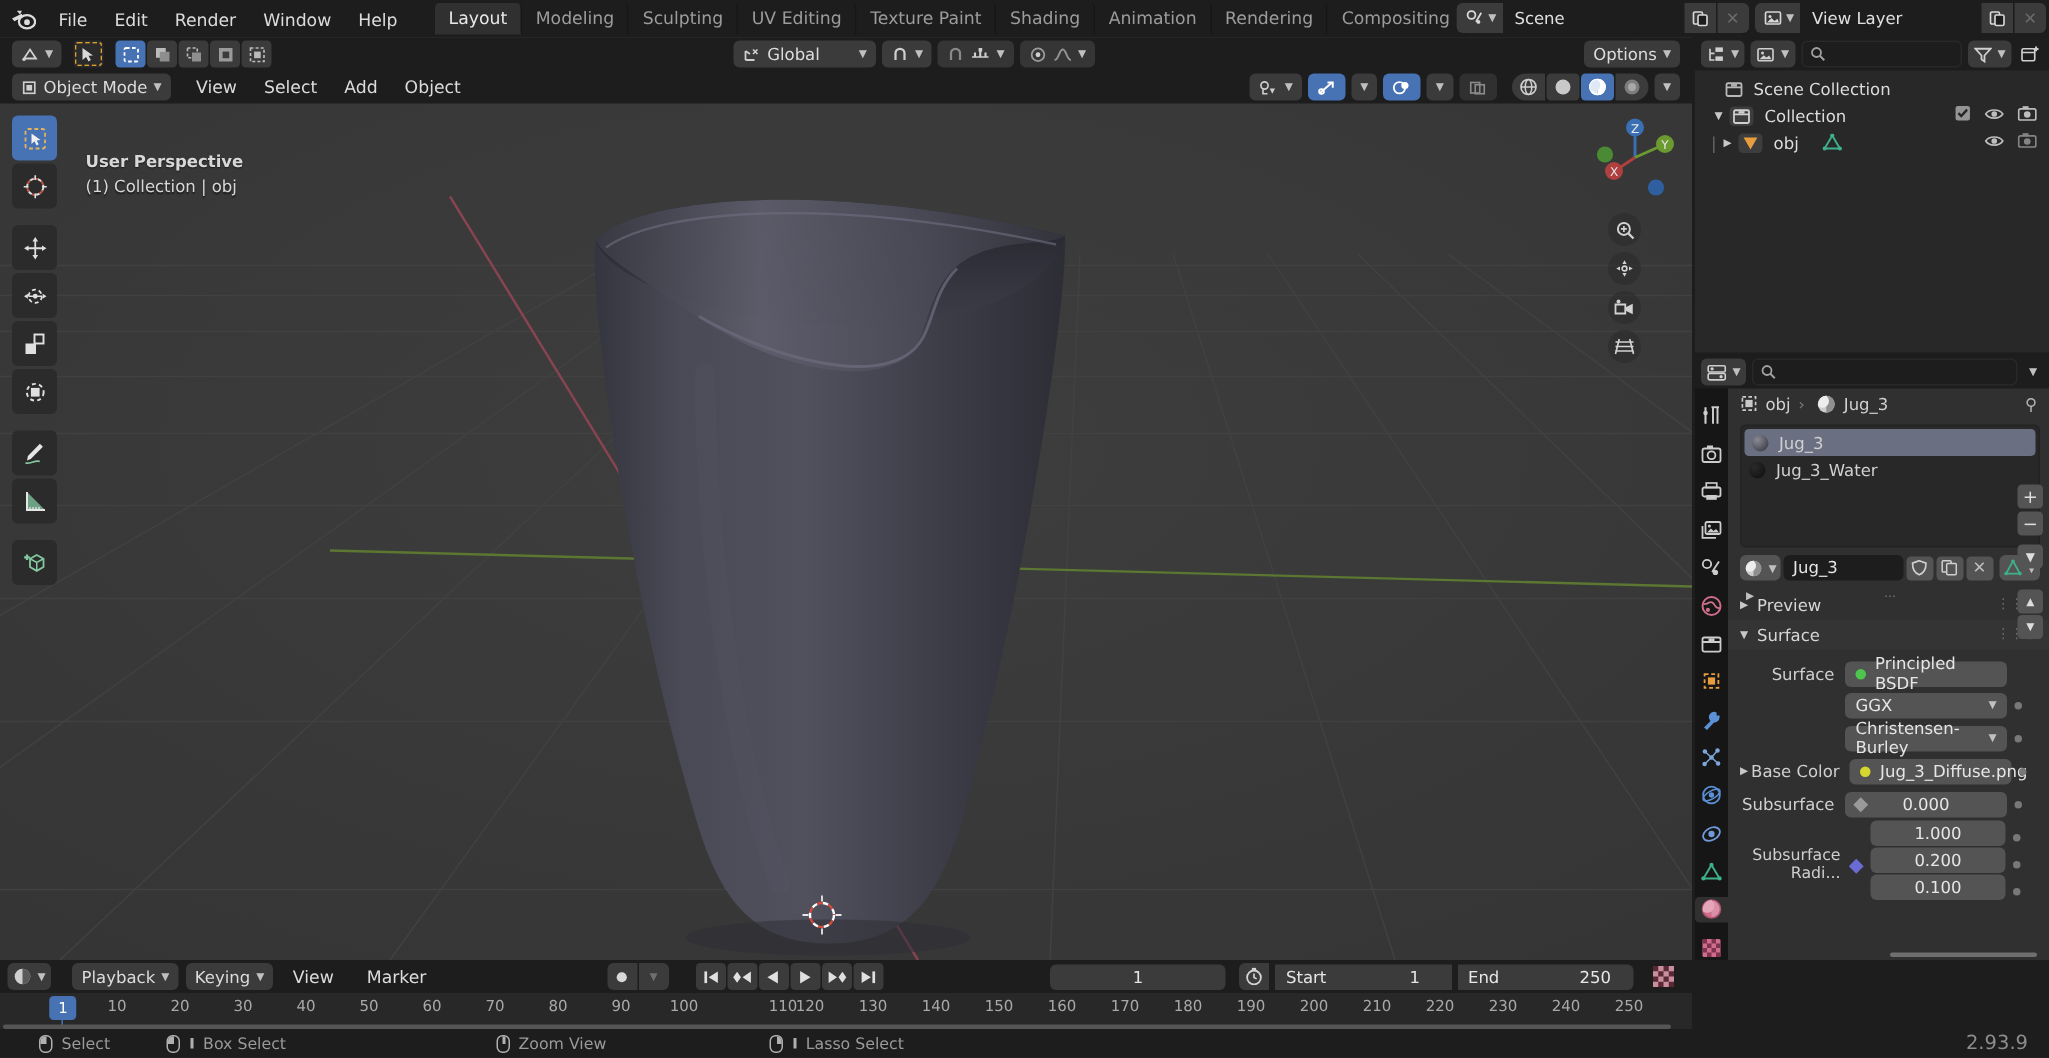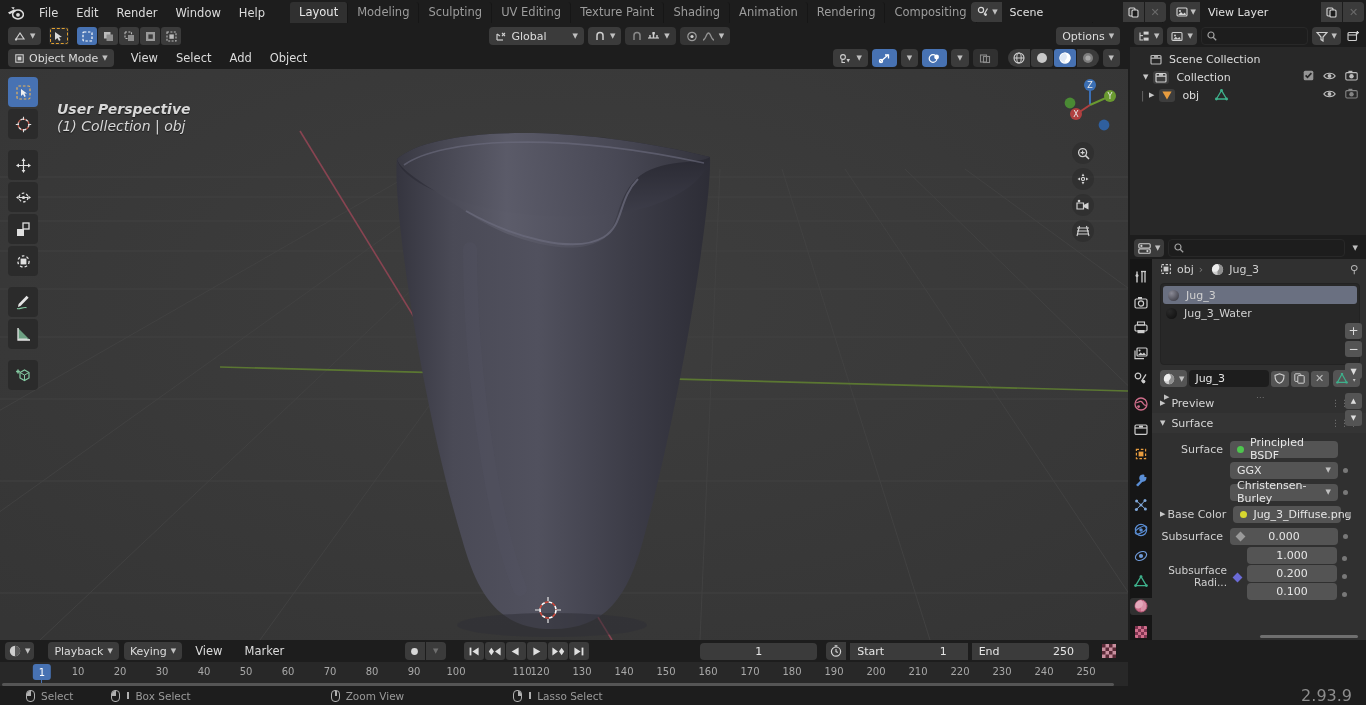--- a/index.html
+++ b/index.html
@@ -76,21 +76,21 @@
   .seg .btn:first-child { border-radius: 4px 0 0 4px; }
   .seg .btn:last-child { border-radius: 0 4px 4px 0; }
   .iconbtn {
     width: 20px; height: 18px; background: #3b3b3b; display: flex;
     align-items: center; justify-content: center; border-radius: 3px;
   }
   .iconbtn.sel { background: #4772b3; }
 
   .vp-canvas { position: absolute; left: 0; top: 44px; width: 1128px; height: 571px; }
 
-  .vp-text { position: absolute; color: #d8d8d8; font-size: 14px; text-shadow: 0 1px 1px #00000090; font-style: italic; }
+  .vp-text { position: absolute; color: #d8d8d8; font-size: 11px; text-shadow: 0 1px 1px #00000090; }
 
   
   .tools {
     position: absolute; left: 8px; top: 52px; width: 30px;
     display: flex; flex-direction: column; gap: 2px; z-index: 6;
   }
   .tool {
     width: 30px; height: 30px; background: #2b2b2b; border-radius: 4px;
     display: flex; align-items: center; justify-content: center;
   }
@@ -176,21 +176,21 @@
     font-size: 10px; padding: 0 6px; transform: translateX(-50%);
   }
   .playhead-line { position: absolute; top: 18px; width: 1px; height: 6px; background: #4772b3; }
 
   
   .statusbar {
     position: absolute; left: 0; top: 686px; width: 1366px; height: 19px;
     background: #1d1d1d; display: flex; align-items: center; padding: 0 8px; gap: 0;
   }
   .status-item { display: flex; align-items: center; gap: 6px; color: #9a9a9a; font-size: 10.5px; }
-  .version { margin-left: auto; color: #8d8d8d; font-size: 16px; padding-right: 6px; }
+  .version { margin-left: auto; color: #8d8d8d; font-size: 13px; padding-right: 6px; }
   .mouse-ico { width: 9px; height: 12px; border: 1.2px solid #b0b0b0; border-radius: 4px 4px 4px 4px; position: relative; }
   .mouse-ico.l::before { content:''; position:absolute; left:0; top:0; width:3.5px; height:5px; background:#b0b0b0; border-radius:3px 0 0 0;}
   .mouse-ico.m::before { content:''; position:absolute; left:3px; top:0; width:2.5px; height:5px; background:#b0b0b0;}
   .mouse-ico.r::before { content:''; position:absolute; right:0; top:0; width:3.5px; height:5px; background:#b0b0b0; border-radius:0 3px 0 0;}
   .tinybar { width:2px; height:7px; background:#b0b0b0; margin-left:1px;}
 </style>
 </head>
 <body>
 
 <div class="app">

